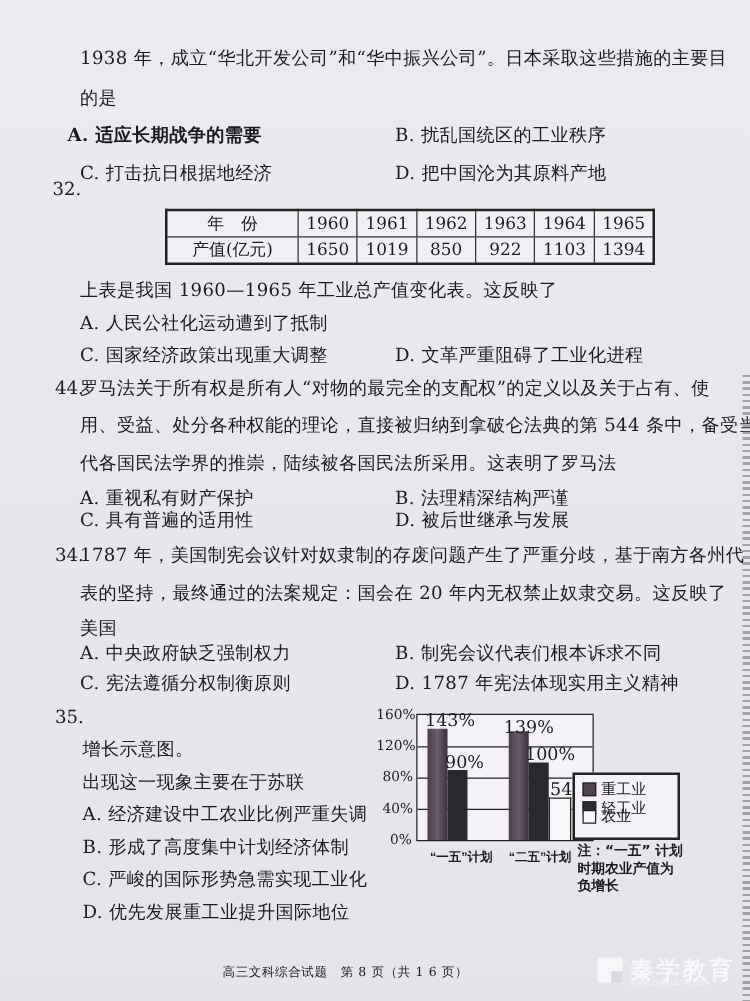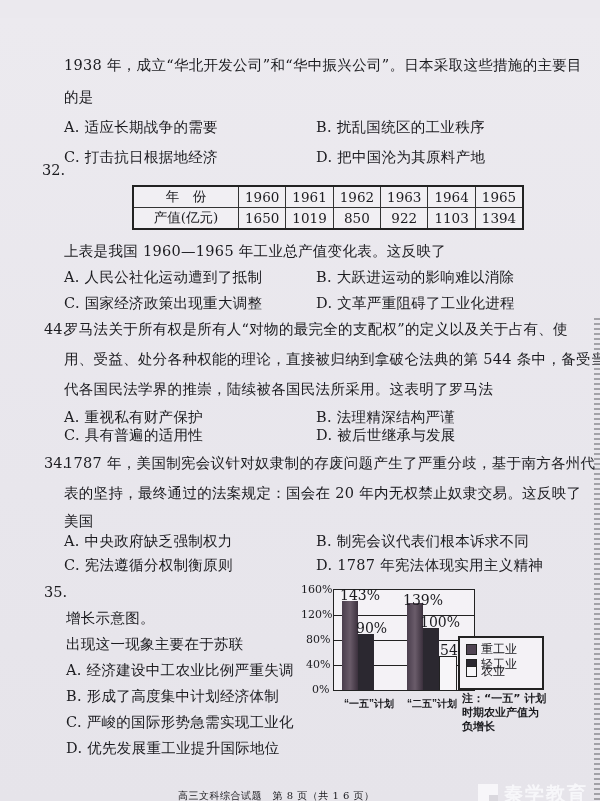--- a/index.html
+++ b/index.html
@@ -2,21 +2,21 @@
 <html><head>
 <meta charset="utf-8">
 <style>
   html, body { margin:0; padding:0; }
   body {
     width:600px; height:801px; position:relative; overflow:hidden;
     background:#ebe9ee;
     font-family: "DejaVu Serif", "Liberation Serif", serif;
     color:#1b1b1f;
   }
-  .page { position:absolute; inset:0; background:linear-gradient(180deg,#eceaef 0%,#e8e6ec 60%,#e6e4ea 100%);margin-top:18px; }
+  .page { position:absolute; inset:0; background:linear-gradient(180deg,#eceaef 0%,#e8e6ec 60%,#e6e4ea 100%); }
   .line { position:absolute; font-size:14.5px; line-height:18px; white-space:nowrap; letter-spacing:0.3px; }
   .qnum { position:absolute; font-size:14.5px; line-height:18px; }
   table.data {
     position:absolute; left:132px; top:167px; border-collapse:collapse;
     border:2px solid #222; font-size:13.5px;
   }
   table.data td { border:1px solid #333; height:20px; padding:0 6px; text-align:center; background:#f1eff3; }
   table.data td.hdr { width:92px; }
   table.data td.val { width:34px; }
   .chart { position:absolute; left:300px; top:566px; width:300px; height:160px; font-size:11px; }
@@ -42,21 +42,21 @@
   .edge { position:absolute; right:0; top:300px; width:6px; height:501px;
     background:repeating-linear-gradient(180deg,#6b6b70 0 2px, transparent 2px 5px); opacity:0.55; }
 </style>
 </head>
 <body>
 
 <div class="page">
 
   <div class="line" style="left:64px;top:38px;">1938 年，成立“华北开发公司”和“华中振兴公司”。日本采取这些措施的主要目</div>
   <div class="line" style="left:64px;top:70px;">的是</div>
-  <div class="line" style="left:64px;top:100px;">A. 适应长期战争的需要</div>
+  <div class="line" style="left:54px;top:100px;font-weight:bold;">A. 适应长期战争的需要</div>
   <div class="line" style="left:316px;top:100px;">B. 扰乱国统区的工业秩序</div>
   <div class="line" style="left:64px;top:130px;">C. 打击抗日根据地经济</div>
   <div class="line" style="left:316px;top:130px;">D. 把中国沦为其原料产地</div>
 
   <div class="qnum" style="left:42px;top:143px;">32.</div>
   <table class="data">
     <tbody>
         <tr>
       <td class="hdr">年　份</td>
       <td class="val">1960</td>
@@ -72,21 +72,20 @@
       <td class="val">1019</td>
       <td class="val">850</td>
       <td class="val">922</td>
       <td class="val">1103</td>
       <td class="val">1394</td>
     </tr>
   </tbody>
     </table>
   <div class="line" style="left:64px;top:224px;">上表是我国 1960—1965 年工业总产值变化表。这反映了</div>
   <div class="line" style="left:64px;top:250px;">A. 人民公社化运动遭到了抵制</div>
-  <div class="line" style="left:316px;top:250px;">B. 大跃进运动的影响难以消除</div>
   <div class="line" style="left:64px;top:276px;">C. 国家经济政策出现重大调整</div>
   <div class="line" style="left:316px;top:276px;">D. 文革严重阻碍了工业化进程</div>
 
   <div class="qnum" style="left:44px;top:302px;">44.</div>
   <div class="line" style="left:64px;top:302px;">罗马法关于所有权是所有人“对物的最完全的支配权”的定义以及关于占有、使</div>
   <div class="line" style="left:64px;top:332px;">用、受益、处分各种权能的理论，直接被归纳到拿破仑法典的第 544 条中，备受当</div>
   <div class="line" style="left:64px;top:362px;">代各国民法学界的推崇，陆续被各国民法所采用。这表明了罗马法</div>
   <div class="line" style="left:64px;top:390px;">A. 重视私有财产保护</div>
   <div class="line" style="left:316px;top:390px;">B. 法理精深结构严谨</div>
   <div class="line" style="left:64px;top:408px;">C. 具有普遍的适用性</div>

